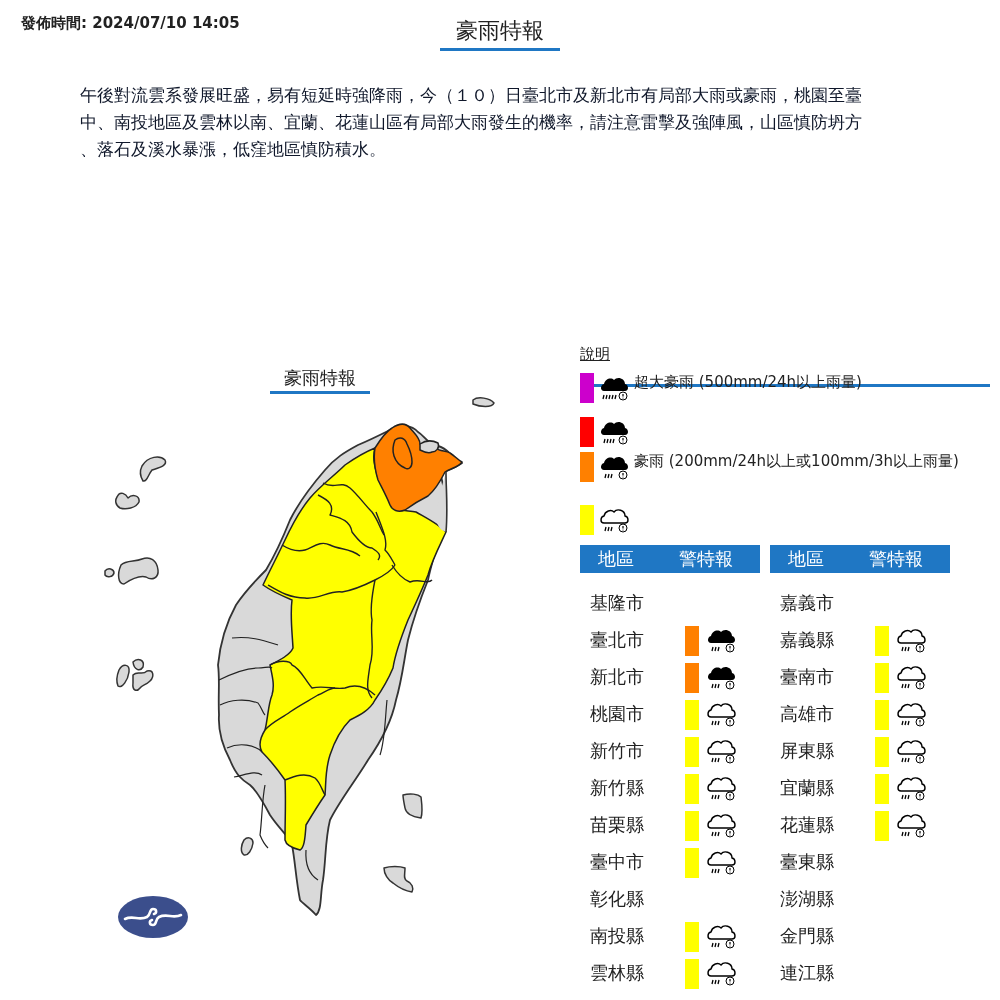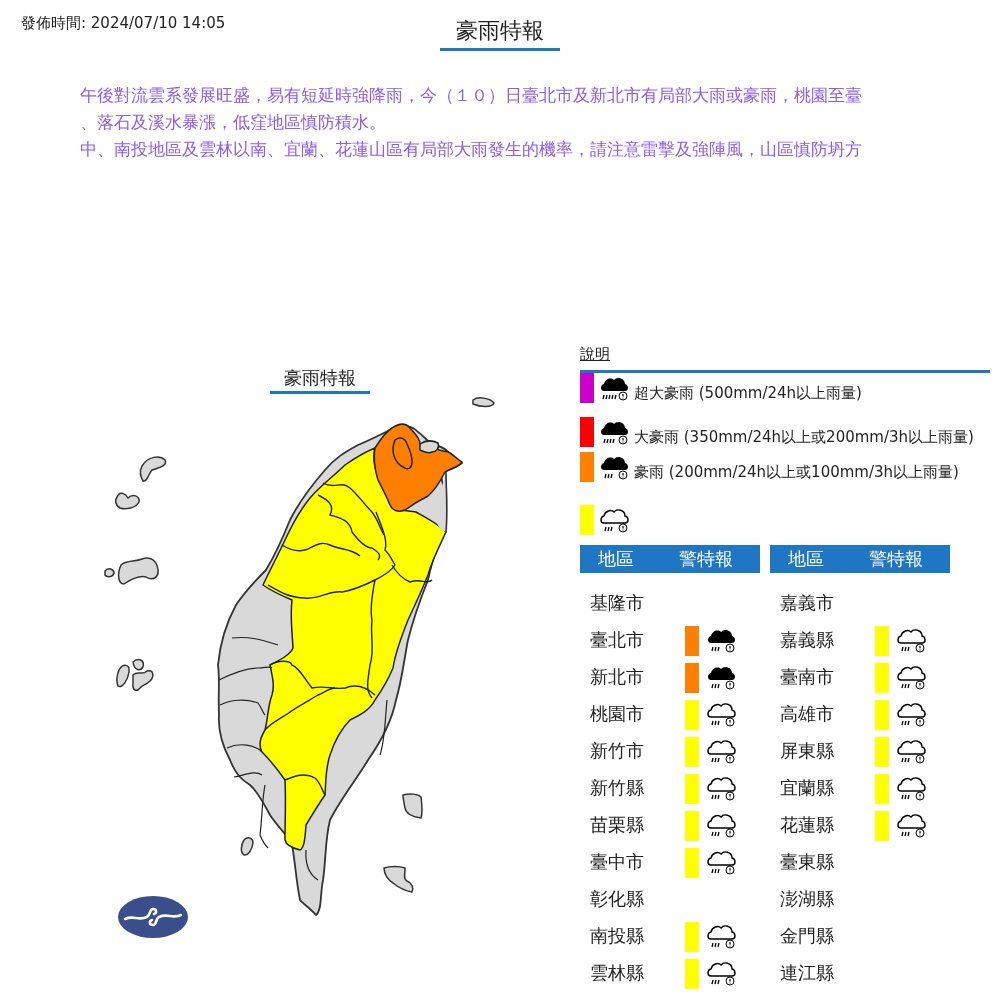--- a/index.html
+++ b/index.html
@@ -1,28 +1,28 @@
 <!DOCTYPE html>
 <html><head>
 <meta charset="utf-8">
 <style>
   html, body { margin:0; padding:0; background:#ffffff; }
   body { width:1000px; height:1000px; position:relative; overflow:hidden;
          font-family:"DejaVu Sans","Liberation Sans",sans-serif; color:#222; }
-  .issue-time { position:absolute; left:21px; top:14px; font-size:15px; color:#222; }
+  .issue-time { position:absolute; left:21px; top:14px; font-size:15px; color:#222;font-weight:bold; }
   .main-title { position:absolute; left:440px; top:16px; width:120px; text-align:center;
                 font-size:22px; color:#222; padding-bottom:2px; border-bottom:3px solid #1f77c4; }
-  .desc { position:absolute; left:80px; top:82px; width:840px; font-size:17px; line-height:27px; color:#8b5cf6; }
+  .desc { position:absolute; left:80px; top:82px; width:840px; font-size:17px; line-height:27px; color:#0f172a; }
   .map-title { position:absolute; left:270px; top:366px; width:100px; text-align:center;
                font-size:18px; color:#222; padding-bottom:1px; border-bottom:3px solid #1f77c4; }
   .map-svg { position:absolute; left:0; top:0; }
 
   .legend-head { position:absolute; left:580px; top:345px; width:410px; font-size:15px;
-                 color:#222; padding-bottom:6px; border-bottom:3px solid #1f77c4;text-decoration:underline; }
-  .legend-item { position:absolute; left:580px; height:30px; display:flex; align-items:flex-end; font-size:15px; color:#222; }
+                 color:#222; padding-bottom:20px; border-bottom:3px solid #1f77c4;text-decoration:underline; }
+  .legend-item { position:absolute; left:580px; height:30px; display:flex; align-items:flex-start; font-size:15px; color:#222; }
   .legend-swatch { width:14px; height:30px; margin-right:4px; }
   .legend-icon { width:32px; height:30px; margin-right:4px; }
 
   .tbl-head { position:absolute; top:545px; height:28px; background:#1f77c4; color:#fff;
               font-size:18px; display:flex; align-items:center; }
   .tbl-head span { position:absolute; }
   .row { position:absolute; height:30px; display:flex; align-items:center; }
   .row .region { position:absolute; left:0; font-size:18px; color:#222; white-space:nowrap; }
   .row .swatch { position:absolute; left:95px; top:1px; width:14px; height:30px; }
   .row .icon { position:absolute; left:115px; top:0px; width:32px; height:32px; }
@@ -30,22 +30,22 @@
   .cwa-logo { position:absolute; left:117px; top:895px; }
 </style>
 </head>
 <body>
 
 <div class="issue-time">發佈時間: 2024/07/10 14:05</div>
 <div class="main-title">豪雨特報</div>
 
 <div class="desc">
   <div>午後對流雲系發展旺盛，易有短延時強降雨，今（１０）日臺北市及新北市有局部大雨或豪雨，桃園至臺</div>
+  <div>中、南投地區及雲林以南、宜蘭、花蓮山區有局部大雨發生的機率，請注意雷擊及強陣風，山區慎防坍方</div>
   <div>、落石及溪水暴漲，低窪地區慎防積水。</div>
-  <div>中、南投地區及雲林以南、宜蘭、花蓮山區有局部大雨發生的機率，請注意雷擊及強陣風，山區慎防坍方</div>
 </div>
 
 <div class="map-title">豪雨特報</div>
 <svg class="map-svg" width="1000" height="1000" viewBox="0 0 1000 1000" style="position:absolute;left:0;top:0;pointer-events:none">
   <g stroke="#333" stroke-width="1.5" fill="#d9d9d9" stroke-linejoin="round">
 
     <path d="M473,400 C478,396 490,398 494,403 C492,408 480,407 473,404 Z"></path>
 
     <path d="M142,466 C148,456 160,455 165,460 C168,466 158,468 152,470 C148,475 147,482 143,481 C140,476 140,470 142,466 Z"></path>
     <path d="M117,497 C120,490 126,494 128,498 C132,494 140,495 139,502 C136,508 126,510 120,508 C115,505 115,500 117,497 Z"></path>
@@ -133,21 +133,20 @@
 </div>
 <div class="legend-item" style="top:417px">
   <div class="legend-swatch" style="background:#ff0000"></div>
   <svg class="legend-icon" viewBox="0 0 32 30">
     <path d="M6,18 C2,18 2,12 6,11 C7,6 13,4 16,7 C19,3 27,5 27,11 C31,12 31,18 27,18 Z" fill="#000"></path>
     <path d="M7,22 L6,26 M10,22 L9,26 M13,22 L12,26 M16,22 L15,26" stroke="#000" stroke-width="1.3"></path>
     <circle cx="25" cy="23" r="4" fill="#fff" stroke="#000" stroke-width="1"></circle>
     <path d="M25,21 L25,23.5" stroke="#000" stroke-width="1.2"></path>
       <circle cx="25" cy="25" r="0.6" fill="#000"></circle>
   </svg>
-  <span>大豪雨 (350mm/24h以上或200mm/3h以上雨量)</span>
 </div>
 <div class="legend-item" style="top:452px">
   <div class="legend-swatch" style="background:#ff8000"></div>
   <svg class="legend-icon" viewBox="0 0 32 30">
     <path d="M6,18 C2,18 2,12 6,11 C7,6 13,4 16,7 C19,3 27,5 27,11 C31,12 31,18 27,18 Z" fill="#000"></path>
     <path d="M8,22 L7,26 M11,22 L10,26 M14,22 L13,26" stroke="#000" stroke-width="1.3"></path>
     <circle cx="25" cy="23" r="4" fill="#fff" stroke="#000" stroke-width="1"></circle>
     <path d="M25,21 L25,23.5" stroke="#000" stroke-width="1.2"></path>
       <circle cx="25" cy="25" r="0.6" fill="#000"></circle>
   </svg>

